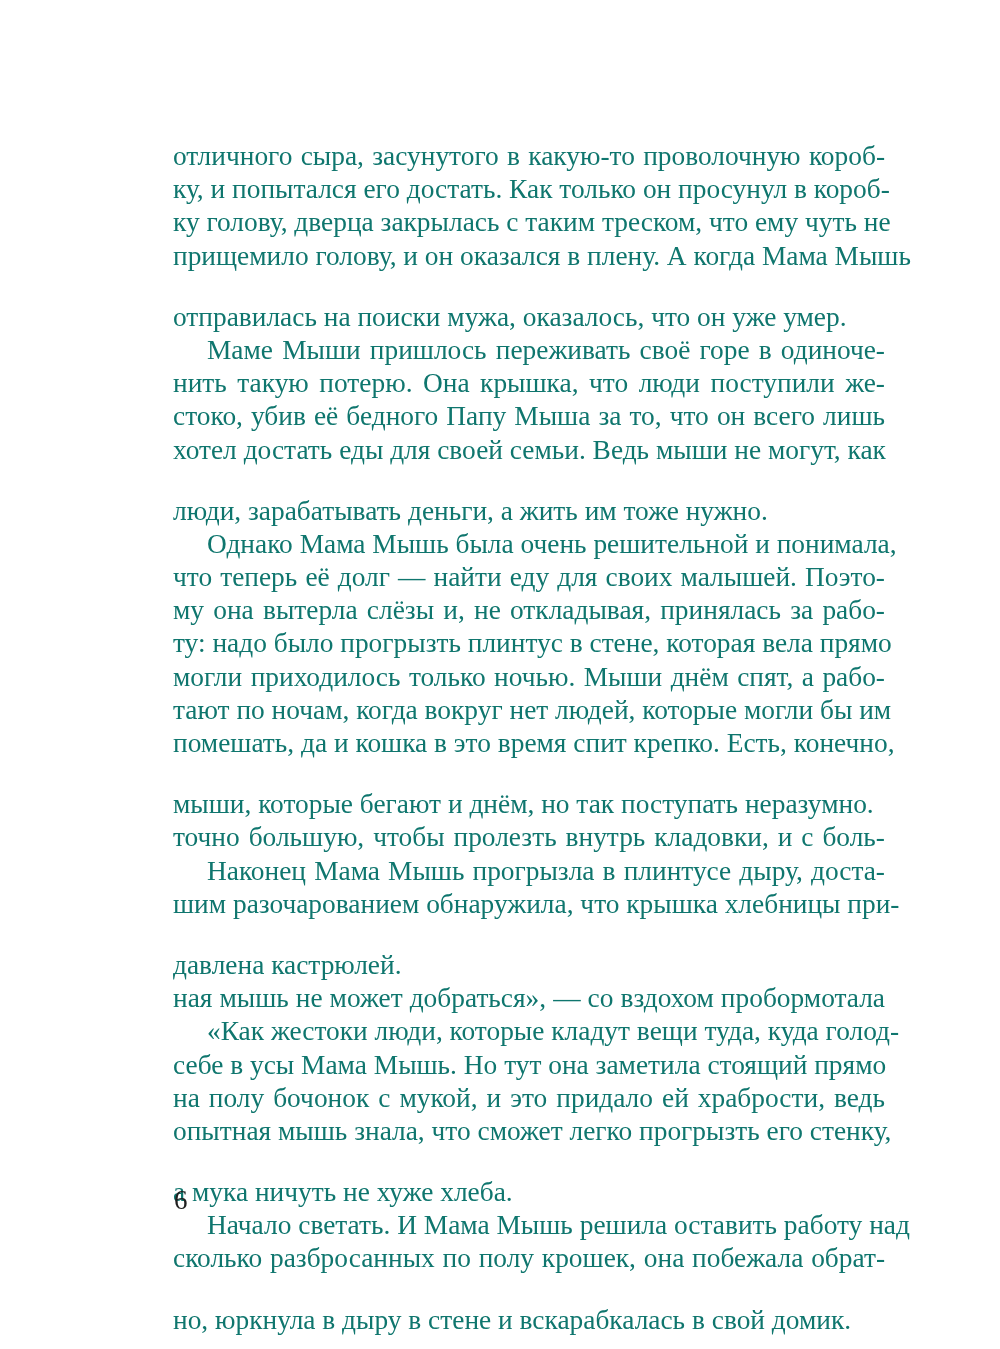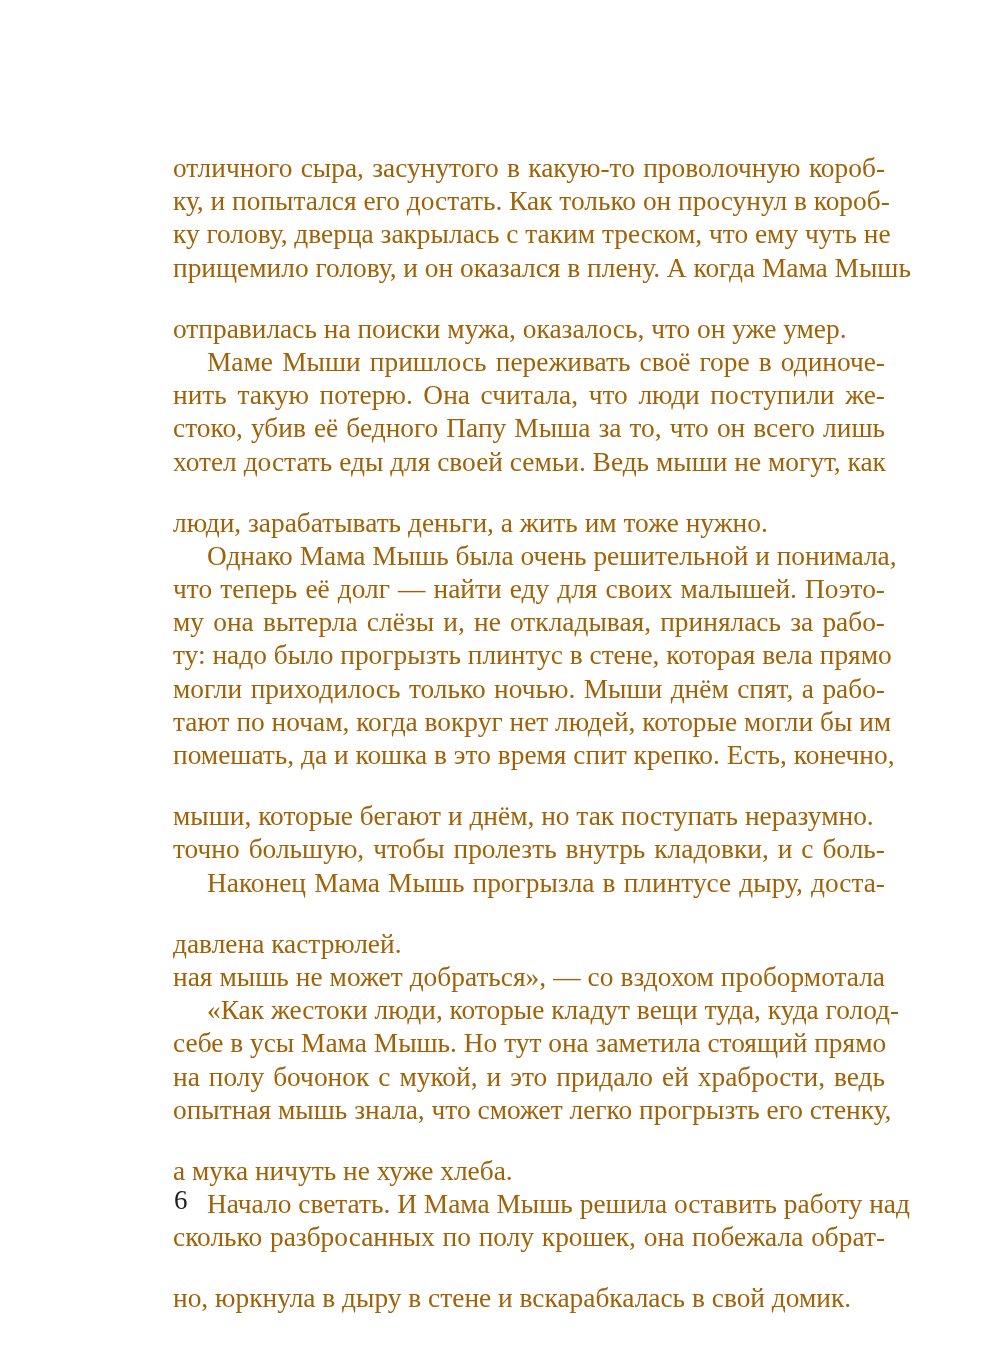--- a/index.html
+++ b/index.html
@@ -1,25 +1,25 @@
 <!DOCTYPE html>
 <html><head>
 <meta charset="utf-8">
 <style>
   html, body { margin: 0; padding: 0; background: #ffffff; }
   body { width: 1000px; height: 1349px; position: relative; overflow: hidden; }
   .page {
     position: absolute;
     left: 173px;
-    top: 152px;
+    top: 140px;
     width: 712px;
     font-family: "Liberation Serif", "DejaVu Serif", serif;
     font-size: 27.4px;
     line-height: 33.2px;
-    color: #a16207;
+    color: #0f766e;
   }
   .line {
     display: block;
     white-space: nowrap;
     text-align: justify;
     text-align-last: justify;
     height: 33.2px;
   }
   .line.last { text-align-last: left; margin-top: 28px; }
   .line.indent { padding-left: 34px; }
@@ -38,38 +38,39 @@
 <div class="page">
   <div>
     <span class="line">отличного сыра, засунутого в какую-то проволочную короб-</span>
     <span class="line">ку, и попытался его достать. Как только он просунул в короб-</span>
     <span class="line">ку голову, дверца закрылась с таким треском, что ему чуть не</span>
     <span class="line">прищемило голову, и он оказался в плену. А когда Мама Мышь</span>
     <span class="line last">отправилась на поиски мужа, оказалось, что он уже умер.</span>
   </div>
   <div>
     <span class="line indent">Маме Мыши пришлось переживать своё горе в одиноче-</span>
-    <span class="line">нить такую потерю. Она считала, что люди поступили же-</span>
+    <span class="line">нить такую потерю. Она крышка, что люди поступили же-</span>
     <span class="line">стоко, убив её бедного Папу Мыша за то, что он всего лишь</span>
     <span class="line">хотел достать еды для своей семьи. Ведь мыши не могут, как</span>
     <span class="line last">люди, зарабатывать деньги, а жить им тоже нужно.</span>
   </div>
   <div>
     <span class="line indent">Однако Мама Мышь была очень решительной и понимала,</span>
     <span class="line">что теперь её долг — найти еду для своих малышей. Поэто-</span>
     <span class="line">му она вытерла слёзы и, не откладывая, принялась за рабо-</span>
     <span class="line">ту: надо было прогрызть плинтус в стене, которая вела прямо</span>
     <span class="line">могли приходилось только ночью. Мыши днём спят, а рабо-</span>
     <span class="line">тают по ночам, когда вокруг нет людей, которые могли бы им</span>
     <span class="line">помешать, да и кошка в это время спит крепко. Есть, конечно,</span>
     <span class="line last">мыши, которые бегают и днём, но так поступать неразумно.</span>
   </div>
   <div>
     <span class="line">точно большую, чтобы пролезть внутрь кладовки, и с боль-</span>
     <span class="line indent">Наконец Мама Мышь прогрызла в плинтусе дыру, доста-</span>
+    <span class="line">шим разочарованием обнаружила, что крышка хлебницы при-</span>
     <span class="line last">давлена кастрюлей.</span>
   </div>
   <div>
     <span class="line">ная мышь не может добраться», — со вздохом пробормотала</span>
     <span class="line indent">«Как жестоки люди, которые кладут вещи туда, куда голод-</span>
     <span class="line">себе в усы Мама Мышь. Но тут она заметила стоящий прямо</span>
     <span class="line">на полу бочонок с мукой, и это придало ей храбрости, ведь</span>
     <span class="line">опытная мышь знала, что сможет легко прогрызть его стенку,</span>
     <span class="line last">а мука ничуть не хуже хлеба.</span>
   </div>

